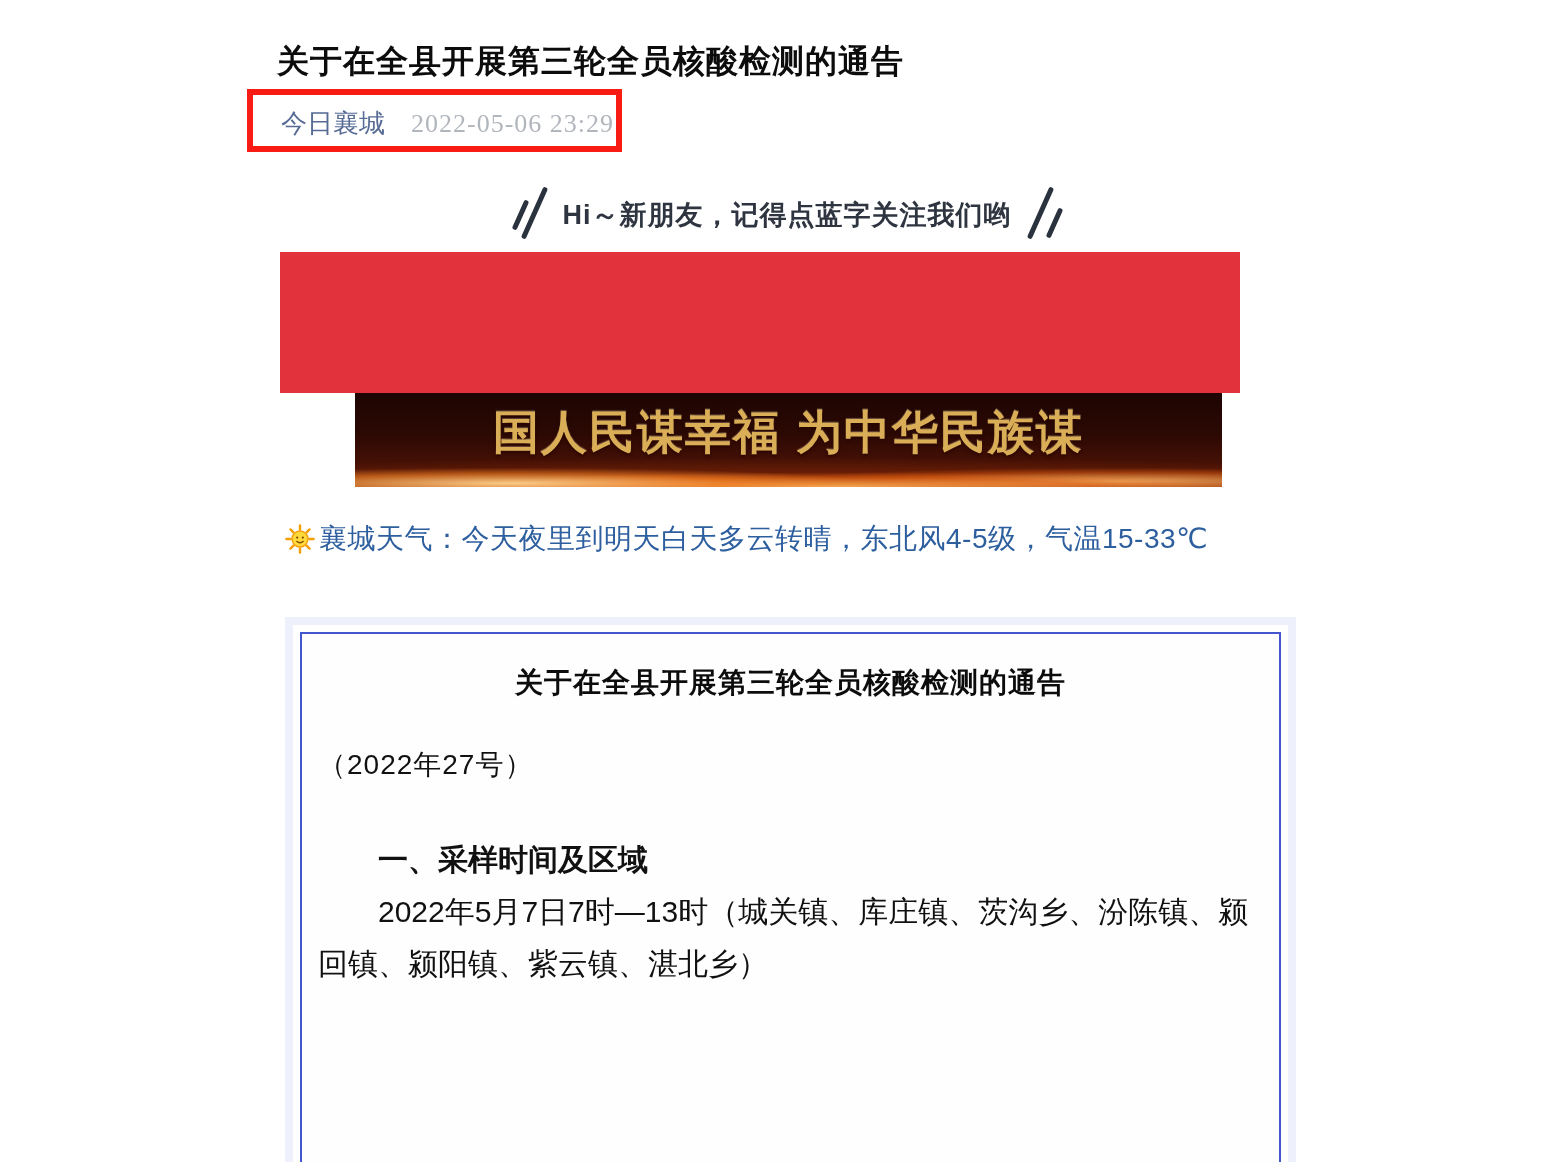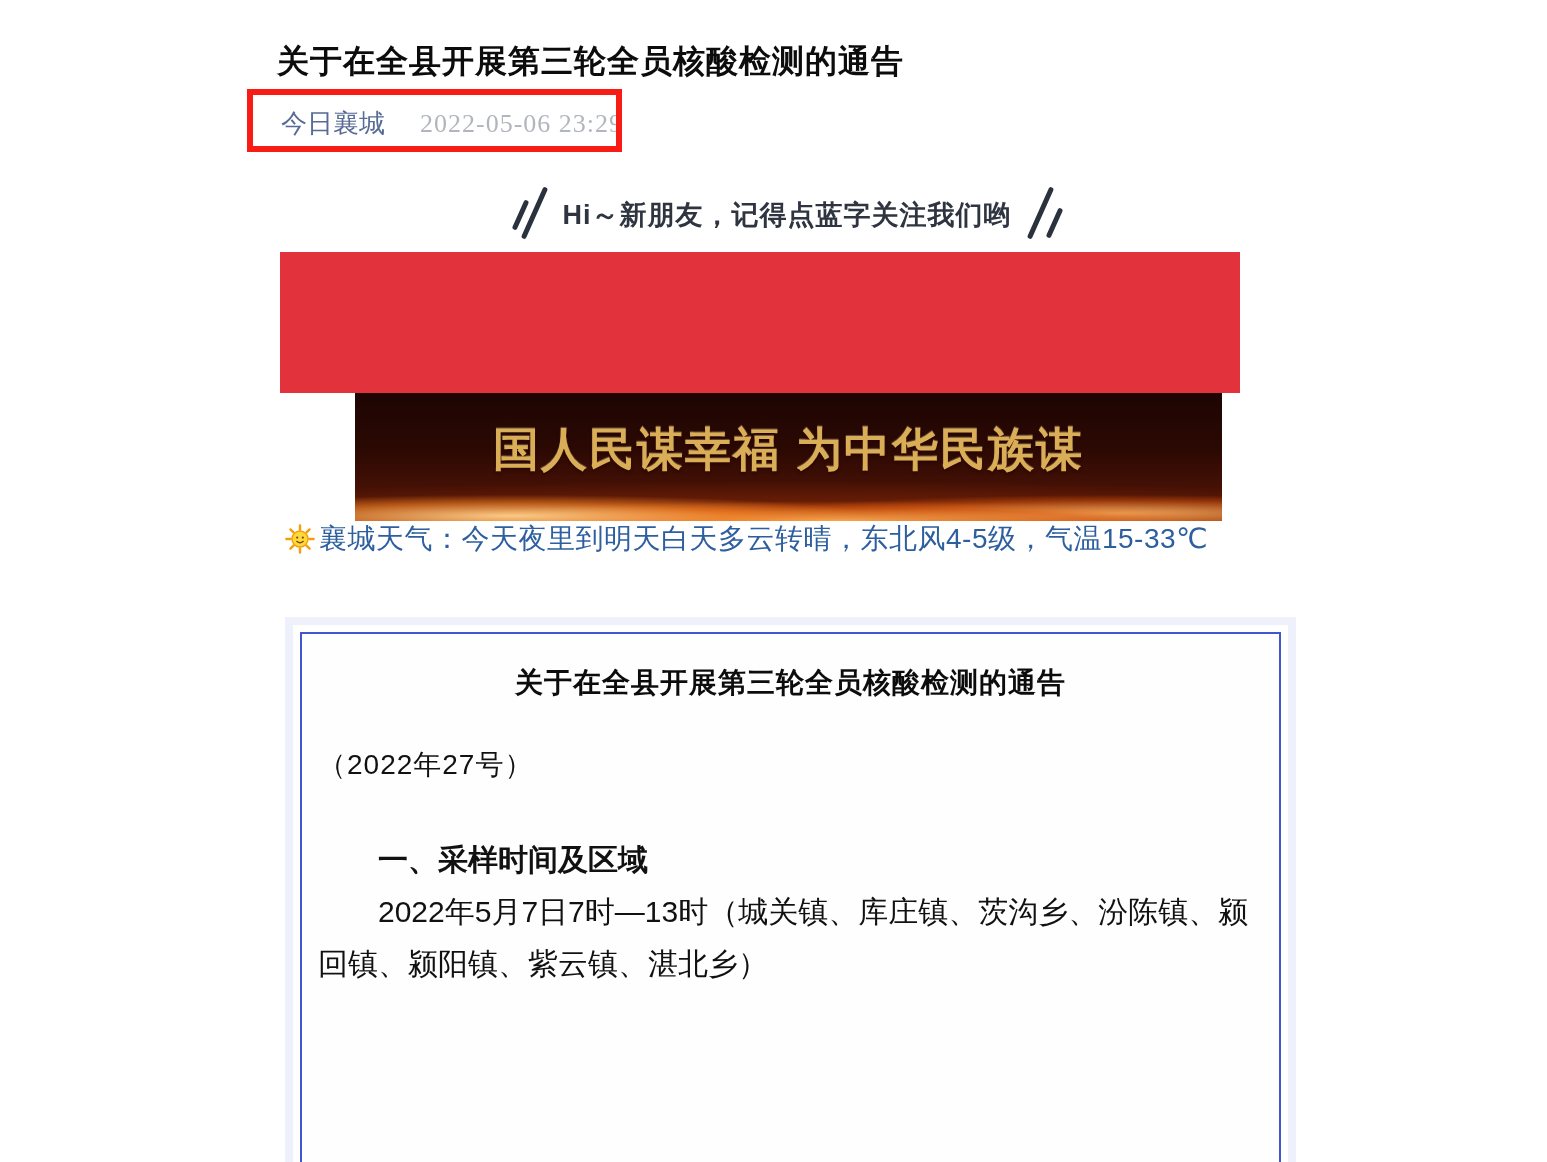--- a/index.html
+++ b/index.html
@@ -28,21 +28,21 @@
   }
   .byline {
     position: absolute;
     left: 281px; top: 106px;
     display: flex;
     align-items: baseline;
     font-size: 26px;
     font-family: Liberation Serif, serif;
   }
   .author-link { color: #576b95; cursor: pointer; }
-  .publish-time { color: #b1b6bd; margin-left: 35px; letter-spacing: 1px; }
+  .publish-time { color: #b1b6bd; margin-left: 26px; letter-spacing: 1px; }
 
   .annotation-rect {
     position: absolute;
     left: 247px; top: 89px;
     width: 375px; height: 63px;
     border: 6px solid #f81c14;
     background: transparent;
     pointer-events: none;
   }
 
@@ -78,21 +78,21 @@
   
   .red-banner {
     position: absolute;
     left: 280px; top: 252px;
     width: 960px; height: 141px;
     background: #e2323b;
   }
   .slogan-banner {
     position: absolute;
     left: 355px; top: 393px;
-    width: 867px; height: 128px;
+    width: 867px; height: 94px;
     overflow: hidden;
     display: flex;
     align-items: center;
     justify-content: center;
     background:
       radial-gradient(ellipse 55% 22% at 18% 96%, rgba(255,210,140,0.95), rgba(255,140,40,0.55) 45%, rgba(200,70,10,0) 75%),
       radial-gradient(ellipse 60% 20% at 55% 100%, rgba(255,180,90,0.9), rgba(230,100,20,0.5) 50%, rgba(160,50,5,0) 78%),
       radial-gradient(ellipse 50% 18% at 88% 94%, rgba(255,190,110,0.85), rgba(220,90,15,0.45) 55%, rgba(140,40,5,0) 80%),
       radial-gradient(ellipse 120% 55% at 50% 115%, rgba(210,80,15,0.85), rgba(120,35,6,0.55) 55%, rgba(60,15,3,0) 85%),
       linear-gradient(180deg, #1d0503 0%, #2c0903 45%, #431005 72%, #5f1b06 100%);

